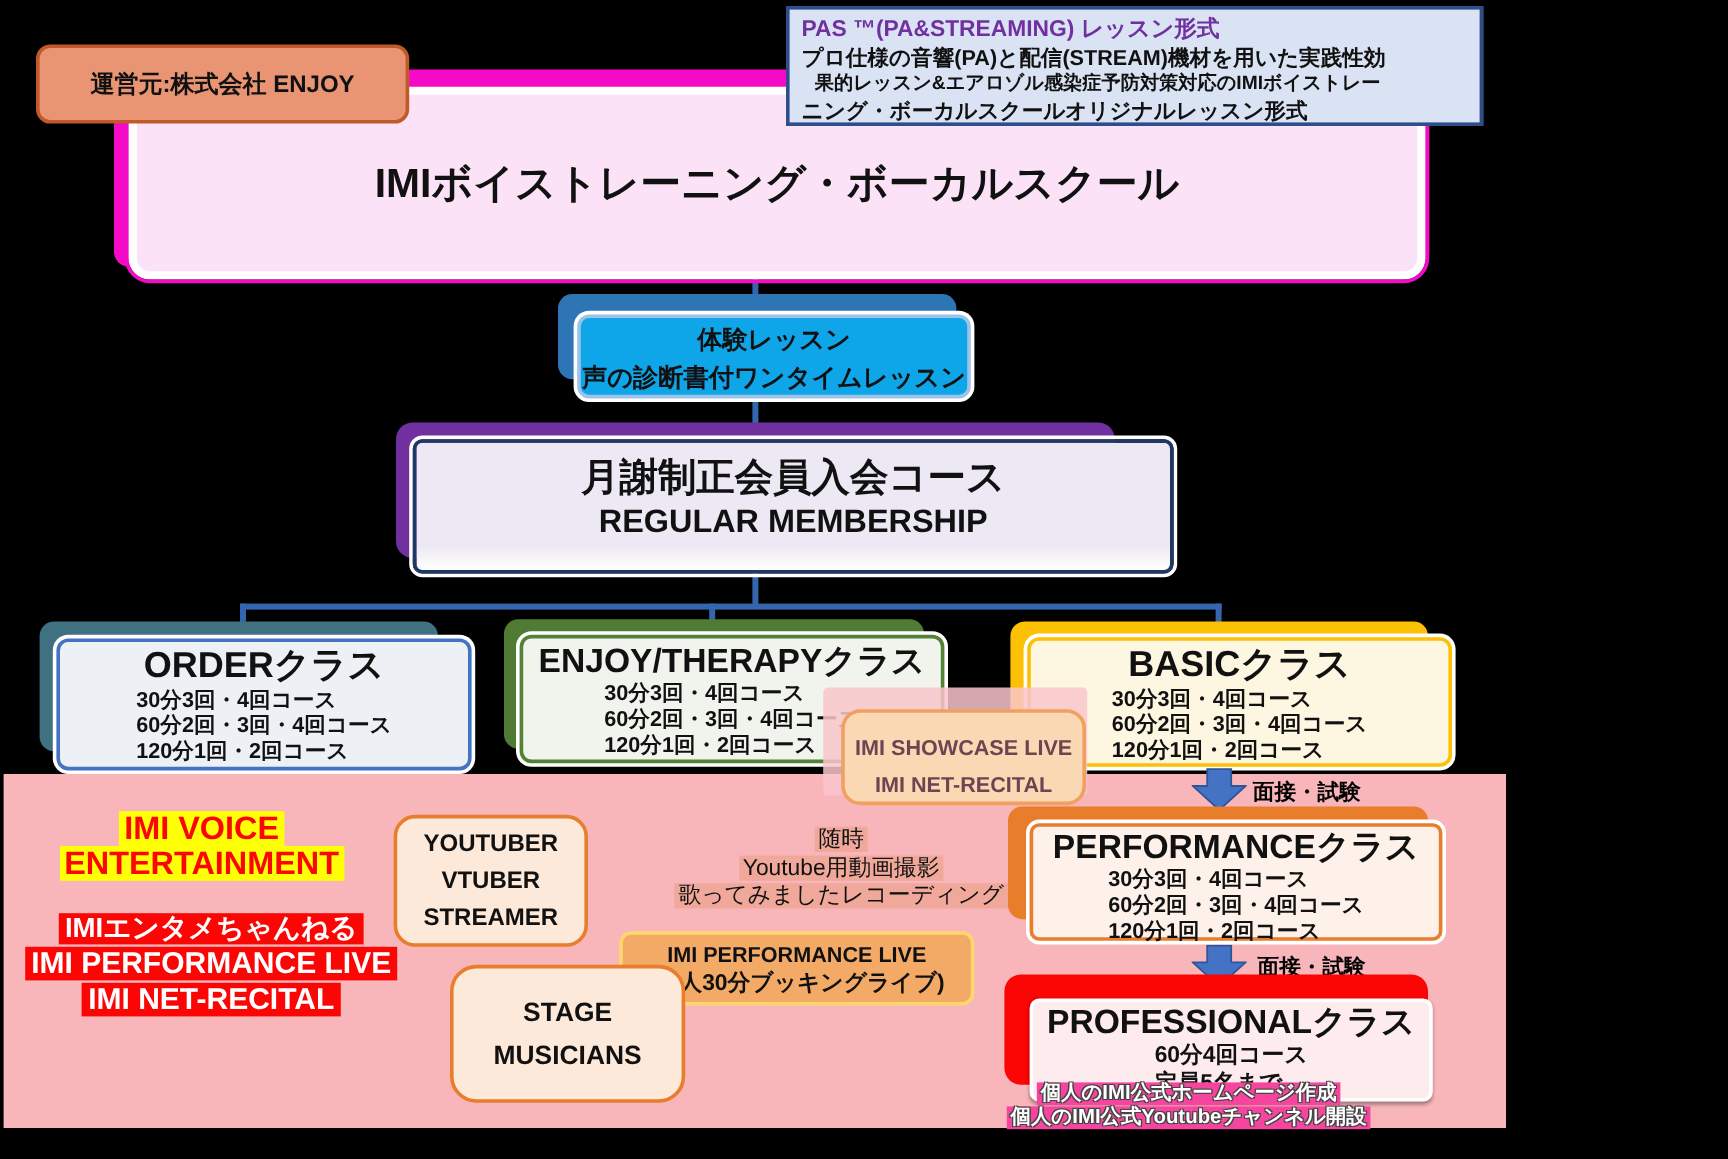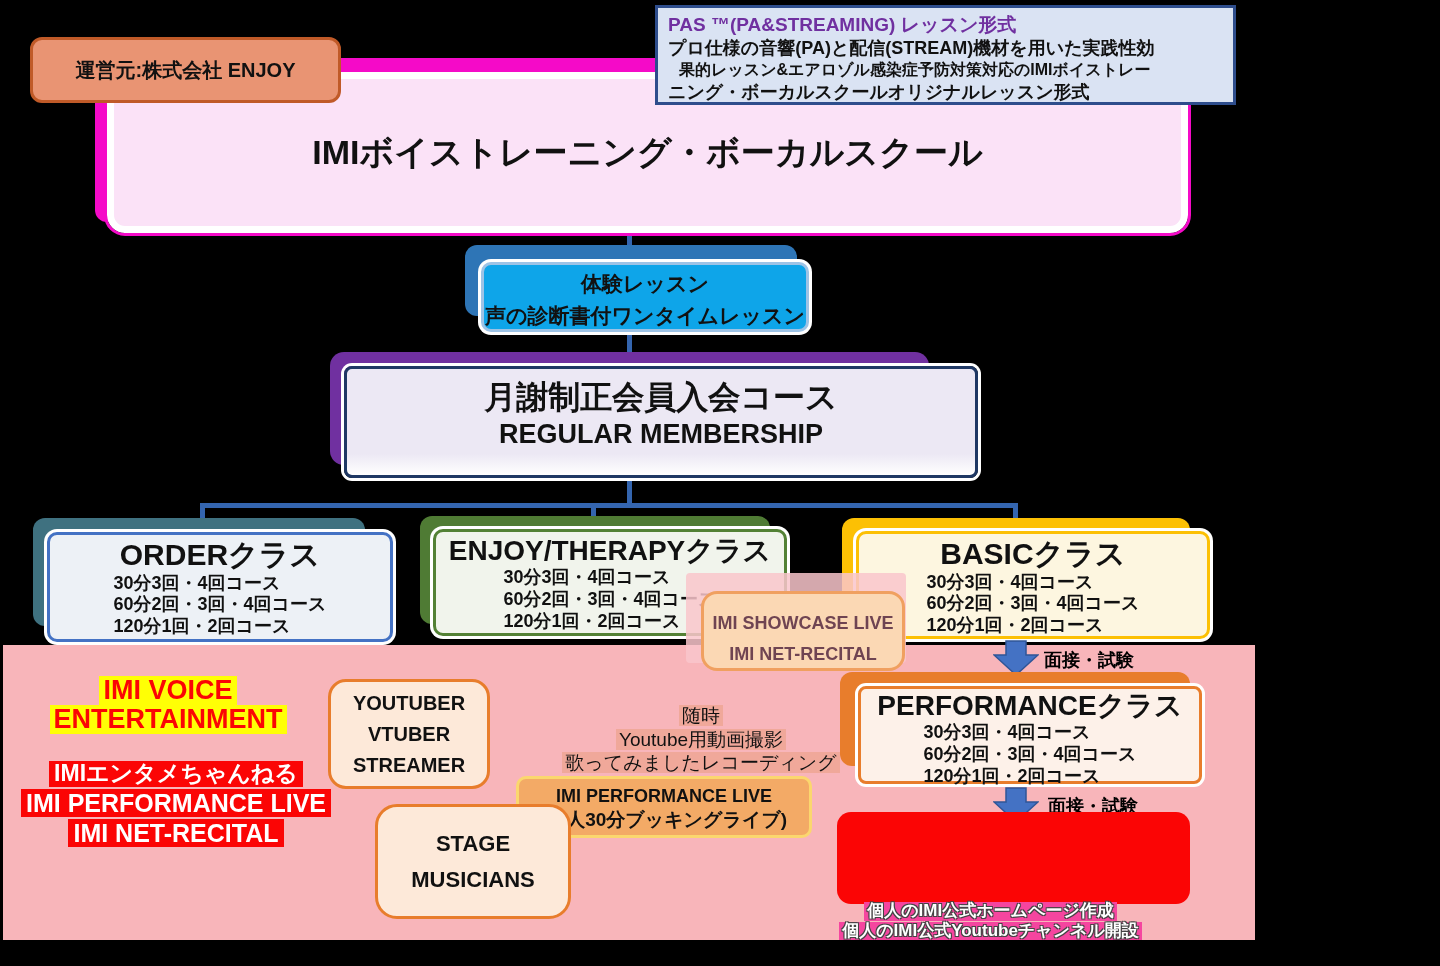--- a/index.html
+++ b/index.html
@@ -110,21 +110,21 @@
     <span class="hl-red" style="font-size:25px;margin-top:2px;">IMI  PERFORMANCE  LIVE</span><br>
     <span class="hl-red" style="font-size:25px;margin-top:2px;">IMI  NET-RECITAL</span>
   </div>
 
   <div class="peachbox" style="left:328px;top:679px;width:162px;height:110px;font-size:20px;line-height:1.55;">
     <div>YOUTUBER</div>
     <div>VTUBER</div>
     <div>STREAMER</div>
   </div>
 
-  <div class="abs" style="left:545px;top:688px;width:312px;text-align:center;font-size:19px;line-height:1.24;margin-top:16px;">
+  <div class="abs" style="left:545px;top:688px;width:312px;text-align:center;font-size:19px;line-height:1.24;">
     <div><span class="hl-salmon">随時</span></div>
     <div><span class="hl-salmon">Youtube用動画撮影</span></div>
     <div><span class="hl-salmon">歌ってみましたレコーディング</span></div>
   </div>
 
   <div class="abs" style="left:516px;top:776px;width:296px;height:62px;background:#f3aa66;border:3px solid #fbd76e;border-radius:10px;text-align:center;padding-top:7px;">
     <div style="font-size:18px;font-weight:bold;line-height:1.2;">IMI PERFORMANCE LIVE</div>
     <div style="font-size:19px;font-weight:bold;line-height:1.25;">(一人30分ブッキングライブ)</div>
   </div>
 
@@ -147,19 +147,26 @@
       <div>120分1回・2回コース</div>
     </div>
   </div>
 
   <svg class="arrow" style="left:993px;top:787px;" viewBox="0 0 46 36">
     <polygon points="13,1 33,1 33,15 45,15 23,35 1,15 13,15" fill="#4472c4" stroke="#2f5597" stroke-width="1.5"></polygon>
   </svg>
   <div class="examlabel" style="left:1048px;top:794px;">面接・試験</div>
 
   <div class="backbox" style="left:837px;top:812px;width:353px;height:92px;background:#fb0505;border-radius:14px;"></div>
+  <div class="frontbox" style="left:858px;top:832px;width:336px;height:86px;background:#fdebee;border:3px solid #ffffff;box-shadow:0 2px 3px rgba(0,0,0,0.3);border-radius:8px;">
+    <div class="clstitle" style="font-size:28px;margin-top:1px;">PROFESSIONALクラス</div>
+    <div class="courses" style="font-size:19px;">
+      <div>60分4回コース</div>
+      <div>定員5名まで</div>
+    </div>
+  </div>
 
   <div class="abs" style="left:818px;top:902px;width:345px;text-align:center;">
     <span class="hl-magenta">個人のIMI公式ホームページ作成</span><br>
     <span class="hl-magenta" style="margin-top:1px;">個人のIMI公式Youtubeチャンネル開設</span>
   </div>
 
 </div>
 
 </body></html>

